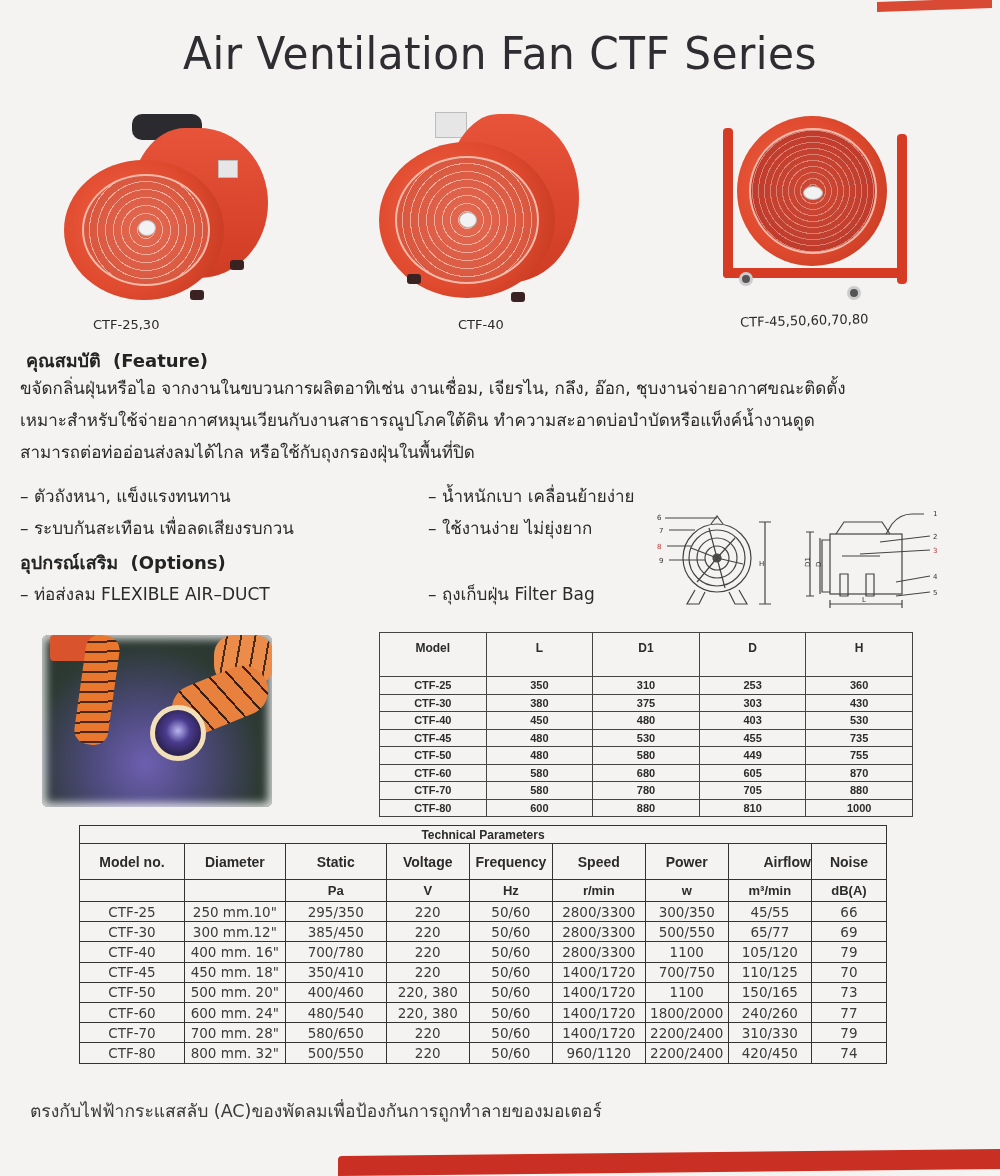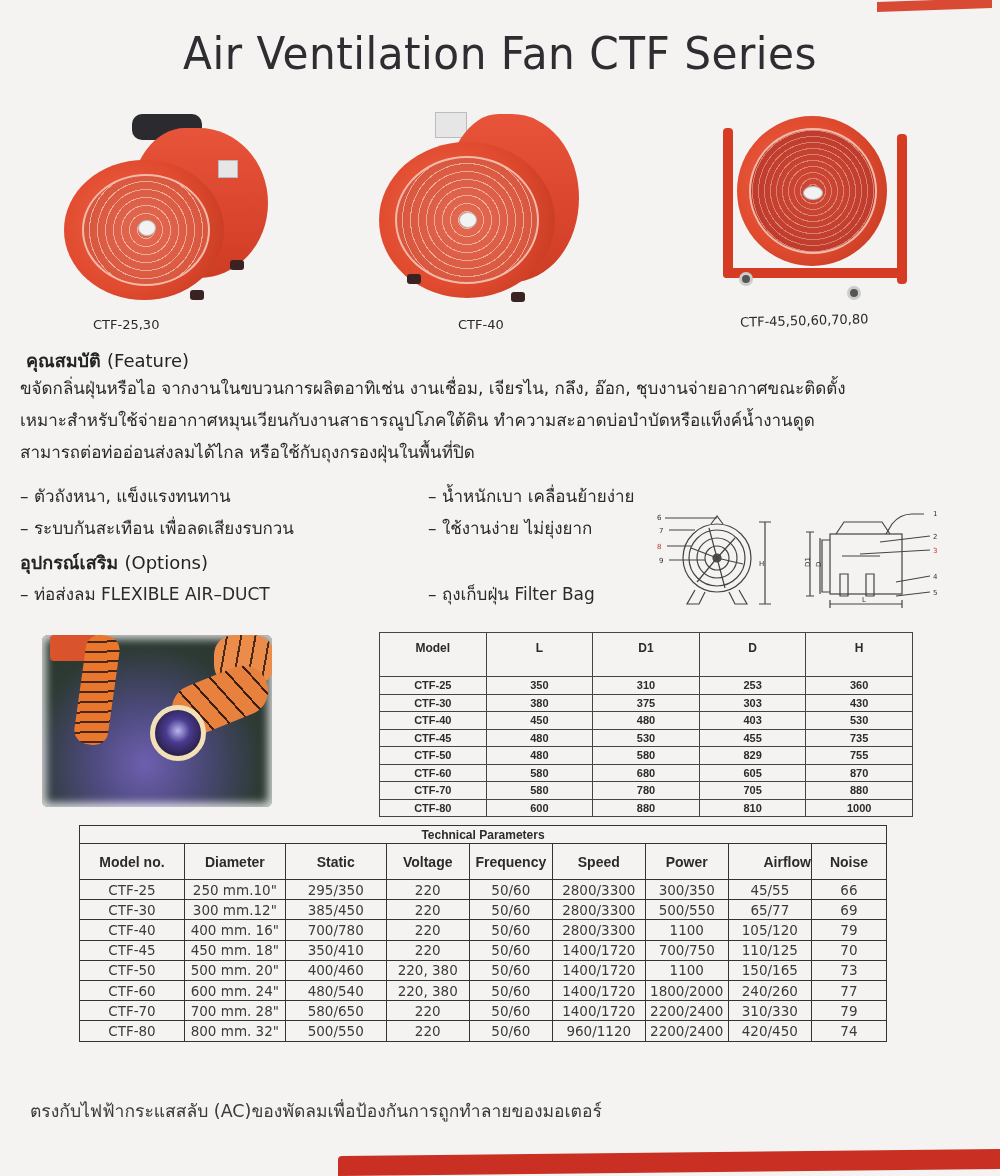--- a/index.html
+++ b/index.html
@@ -57,21 +57,21 @@
   .frame-bar { position: absolute; background: #d63b24; border-radius: 4px; }
   .wheel { position: absolute; width: 14px; height: 14px; border-radius: 50%; background: #555; border: 3px solid #ccc; }
 
   .caption {
     position: absolute; font-size: 13px; color: #2a2a2a; font-family: "DejaVu Sans", sans-serif;
   }
 
   .section-head {
     position: absolute; font-size: 18px; font-weight: bold; color: #232323;
   }
-  .section-head .en { font-weight: normal; }
+  .section-head .en { font-weight: bold; margin-left: 6px; }
   .para {
     position: absolute; left: 20px; width: 970px; font-size: 17px; line-height: 32px; color: #2a2a2a;
   }
   .bullet {
     position: absolute; font-size: 17px; color: #2a2a2a; white-space: nowrap;
   }
 
   
   .diagram { position: absolute; }
 
@@ -277,21 +277,21 @@
           <td>CTF-45</td>
           <td>480</td>
           <td>530</td>
           <td>455</td>
           <td>735</td>
         </tr>
         <tr>
           <td>CTF-50</td>
           <td>480</td>
           <td>580</td>
-          <td>829</td>
+          <td>449</td>
           <td>755</td>
         </tr>
         <tr>
           <td>CTF-60</td>
           <td>580</td>
           <td>680</td>
           <td>605</td>
           <td>870</td>
         </tr>
         <tr>
@@ -320,20 +320,31 @@
           <th style="width: 13%;">Model no.</th>
           <th style="width: 12.5%;">Diameter</th>
           <th style="width: 12.5%;">Static</th>
           <th style="width: 10.3%;">Voltage</th>
           <th style="width: 10.3%;">Frequency</th>
           <th style="width: 11.5%;">Speed</th>
           <th style="width: 10.3%;">Power</th>
           <th style="width: 10.3%; text-align: right;">Airflow</th>
           <th style="width: 9.3%;">Noise</th>
         </tr>
+      <tr class="h2" id="tech-h2">
+          <th></th>
+          <th></th>
+          <th>Pa</th>
+          <th>V</th>
+          <th>Hz</th>
+          <th>r/min</th>
+          <th>w</th>
+          <th>m³/min</th>
+          <th>dB(A)</th>
+        </tr>
     </thead>
     <tbody id="tech-body">
         <tr>
           <td>CTF-25</td>
           <td>250 mm.10"</td>
           <td>295/350</td>
           <td>220</td>
           <td>50/60</td>
           <td>2800/3300</td>
           <td>300/350</td>

